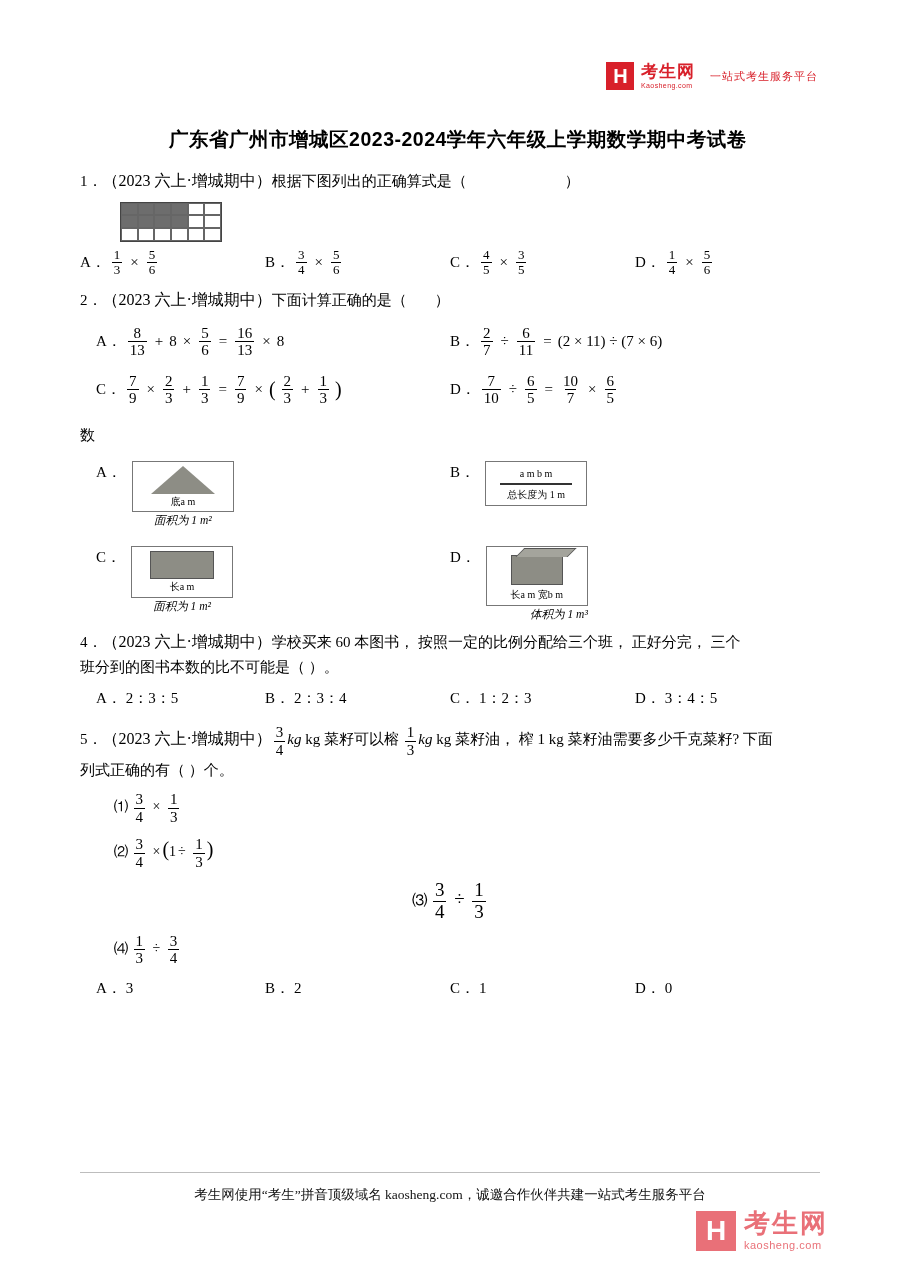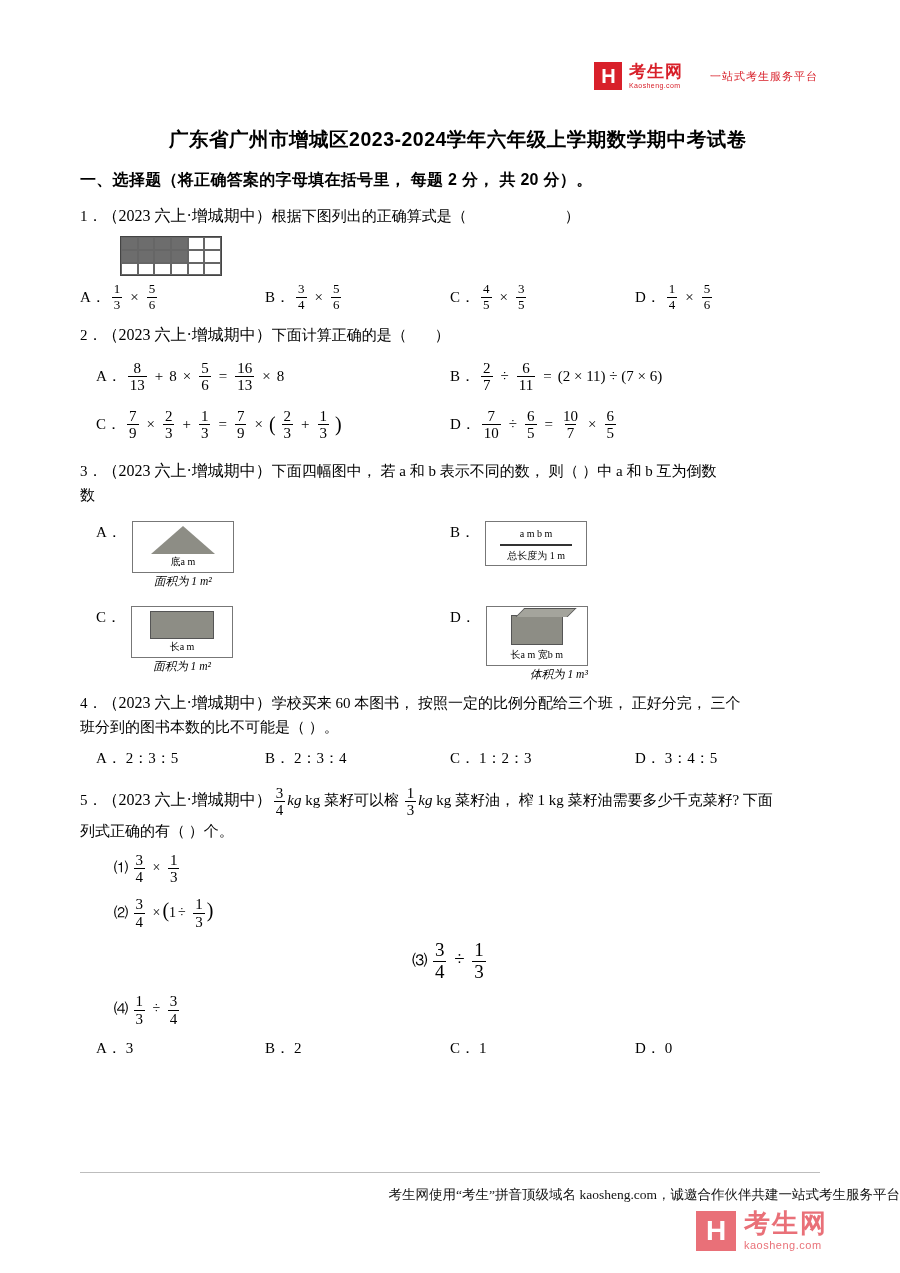--- a/index.html
+++ b/index.html
@@ -60,21 +60,21 @@
     font-family: "Liberation Sans", sans-serif;
     font-size: 7px;
     color: #d8202a;
     letter-spacing: 0.4px;
     margin-top: 2px;
   }
   .logo-slogan {
     font-family: "Liberation Sans", sans-serif;
     font-size: 11px;
     color: #d8202a;
-    margin-left: 20px;
+    margin-left: 8px;
     letter-spacing: 1px;
   }
 
   
   .doc-title {
     position: absolute;
     top: 126px;
     left: 8px;
     width: 900px;
     text-align: center;
@@ -225,21 +225,21 @@
   .item-list .li { margin: 9px 0; font-size: 14px; }
 
   .centered-item { text-align: center; margin: 10px 0; }
 
   
   .footer-note {
     position: absolute;
     left: 0;
     top: 1186px;
     width: 900px;
-    text-align: right;
+    text-align: center;
     font-size: 13.5px;
     color: #111;
   }
   .footer-sep {
     position: absolute;
     left: 80px;
     top: 1172px;
     width: 740px;
     border-top: 1px solid #bdbdbd;
   }
@@ -290,21 +290,20 @@
       <span class="logo-cn">考生网</span>
       <span class="logo-en">Kaosheng.com</span>
     </div>
     <div class="logo-slogan">一站式考生服务平台</div>
   </div>
 
   <div class="doc-title">广东省广州市增城区2023-2024学年六年级上学期数学期中考试卷</div>
 
   <div class="content">
 
-    <div class="section-head">一、选择题（将正确答案的字母填在括号里， 每题 2 分， 共 20 分）。</div>
 
     <div class="q">
       <div class="q-line">
         <span class="qnum">1．</span><span class="tag">（2023 六上·增城期中）</span><span>根据下图列出的正确算式是（</span><span class="sp"></span><span class="sp"></span><span class="sp"></span><span class="sp"></span><span class="sp"></span><span class="sp"></span><span class="sp"></span><span>）</span>
       </div>
       <div class="fig-grid">
         <div class="shaded"></div>
           <div class="shaded"></div>
           <div class="shaded"></div>
           <div class="shaded"></div>
@@ -488,23 +487,20 @@
           <span class="frac big">
                 <span class="num">6</span>
                 <span class="den">5</span>
               </span>
         </div>
           </div>
       </div>
     </div>
 
     <div class="q" style="margin-top:16px">
-      <div class="q-line">
-        <span class="qnum">3．</span><span class="tag">（2023 六上·增城期中）</span><span>下面四幅图中， 若 a 和 b 表示不同的数， 则（    ）中 a 和 b 互为倒数</span>
-      </div>
       <div class="q-line">数</div>
 
       <div class="fig-row" style="margin-top:14px">
         <div>
           <span class="ch-label" style="padding-left:16px">A．</span>
           <div>
             <div class="fig-box">
               <div class="shape-tri"></div>
               <div class="tiny-lab">底a m</div>
             </div>

